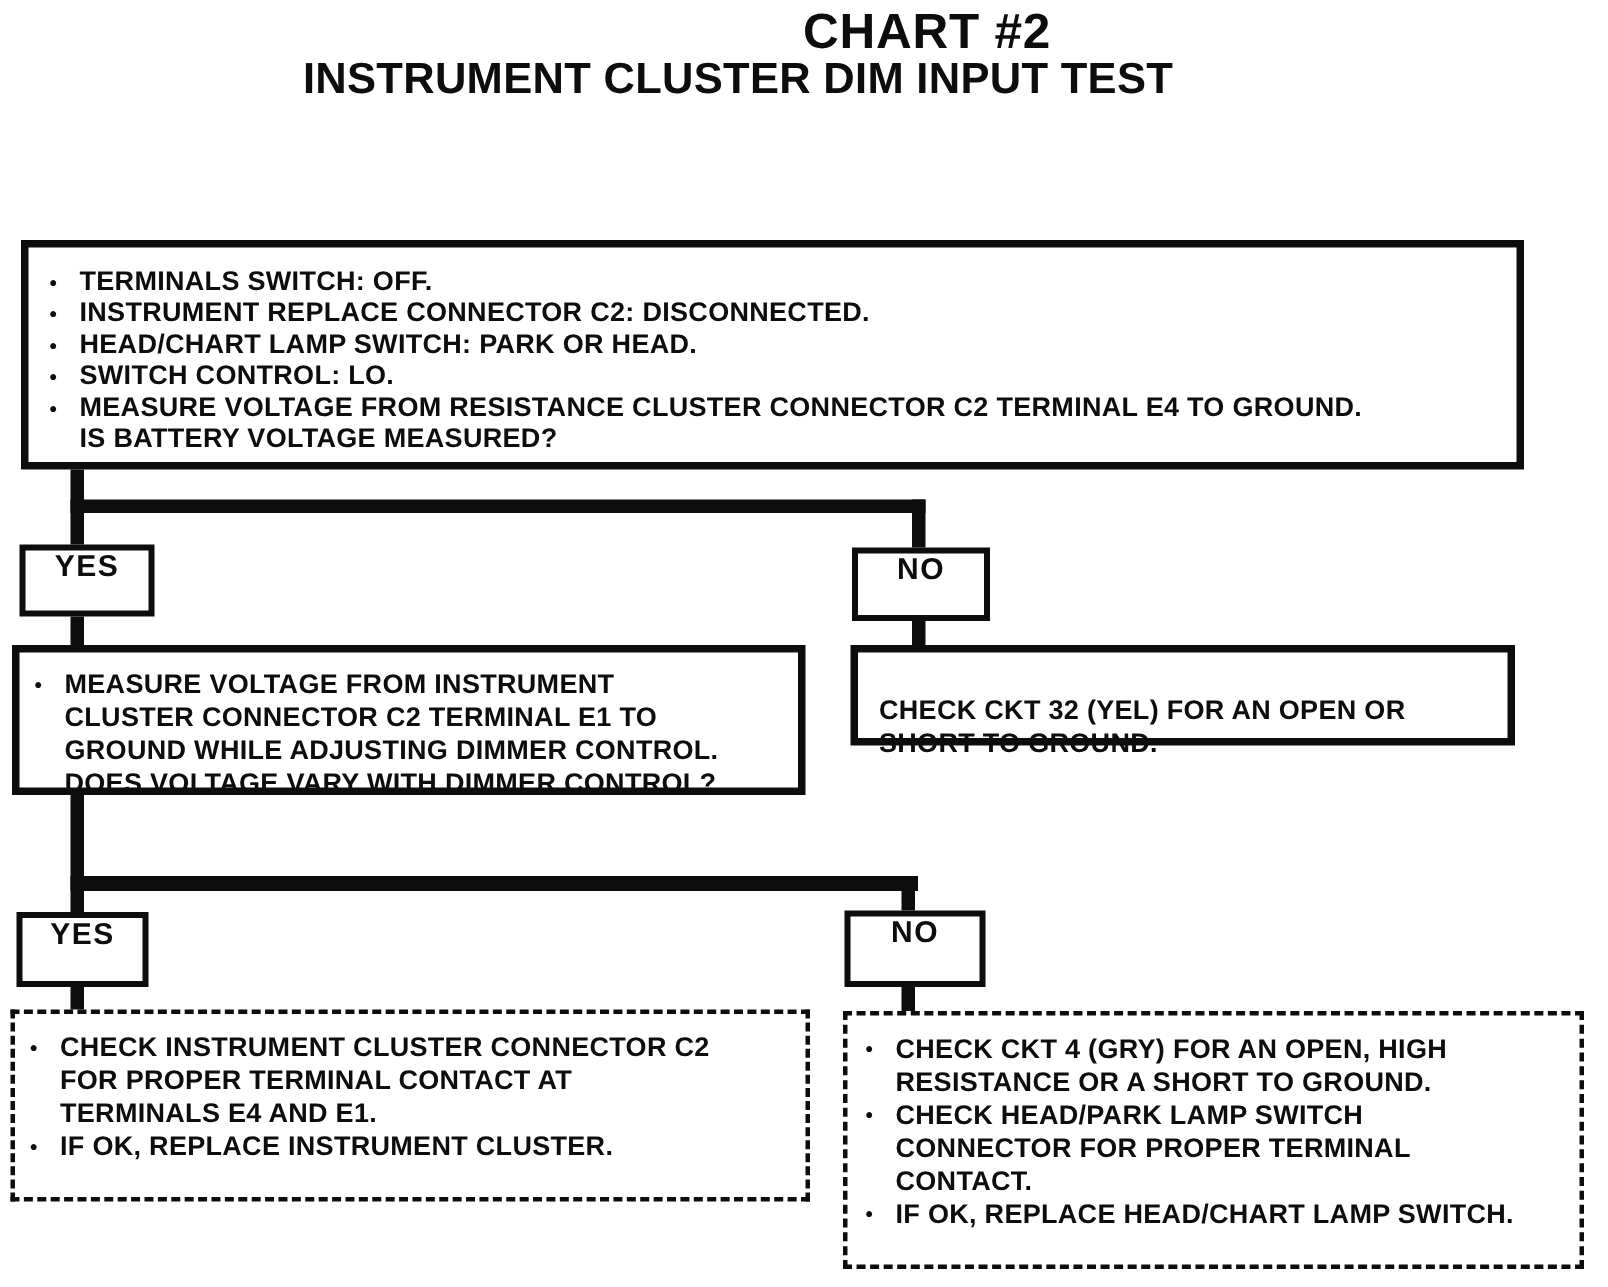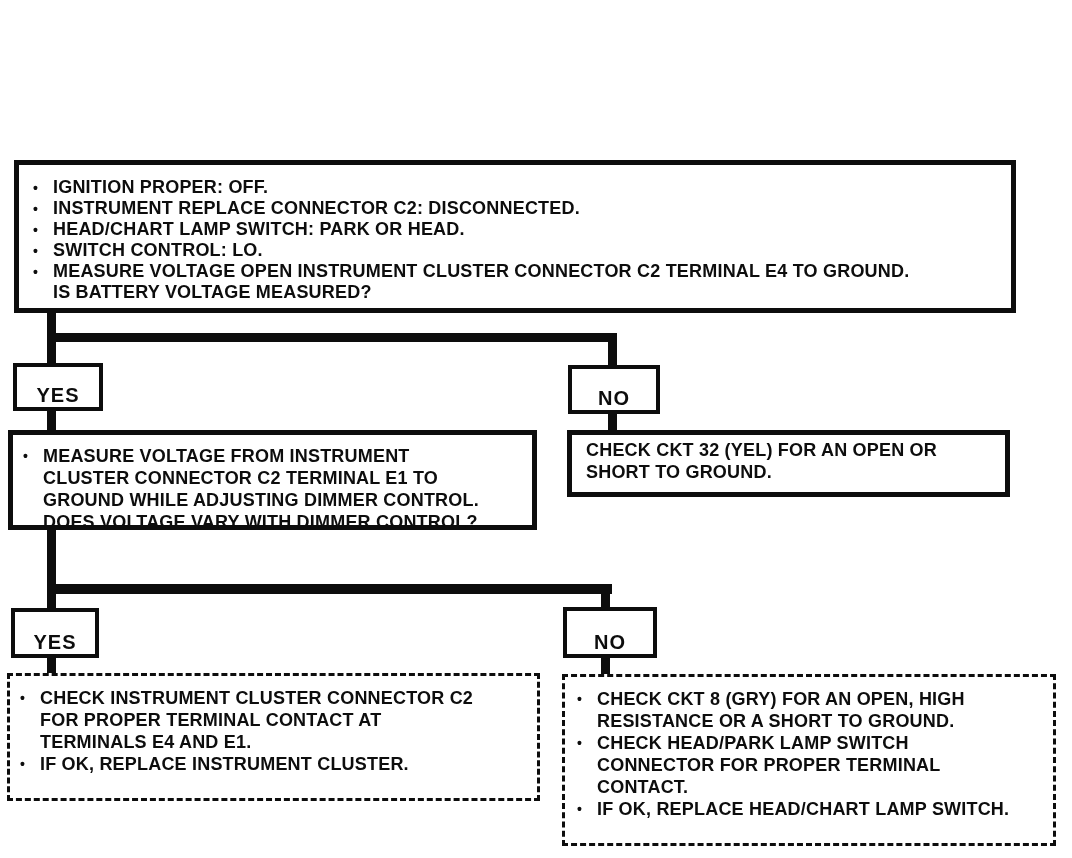--- a/index.html
+++ b/index.html
@@ -17,69 +17,71 @@
     font-size:33px; letter-spacing:0.5px; white-space:nowrap;
   }
   .title2 {
     position:absolute; top:37px; left:492px; transform:translateX(-50%);
     font-size:29px; letter-spacing:0.2px; white-space:nowrap;
   }
   .box { position:absolute; background:var(--paper); }
   .solid { border:5px solid var(--ink); }
   .thin  { border:4px solid var(--ink); }
   .dashed { border:3px dashed var(--ink); }
-  .label-box { display:flex; align-items:flex-end; justify-content:center;
+  .label-box { display:flex; align-items:flex-start; justify-content:center;
     font-size:20px; letter-spacing:1px; }
   .items { padding:12px 14px; }
   .item { display:flex; align-items:flex-start; }
   .bullet { width:20px; flex:0 0 20px; font-size:14px; padding-top:3px; }
   .txt { flex:1; white-space:pre-line; font-size:18px; line-height:21px;
     letter-spacing:0.2px; }
   .lh22 .txt { line-height:22px; }
   .plain-txt { white-space:pre-line; font-size:18px; line-height:22px;
-    letter-spacing:0.2px; padding:4px 14px; }
+    letter-spacing:0.2px; padding:27px 14px; }
   .line { position:absolute; background:var(--ink); }
 </style>
 </head>
 <body>
 
 <div class="page">
 
+  <div class="title1">CHART #2</div>
+  <div class="title2">INSTRUMENT CLUSTER DIM INPUT TEST</div>
 
   <div class="line" style="left:47px; top:311px; width:9px; height:56px;"></div>
   <div class="line" style="left:47px; top:333px; width:570px; height:9px;"></div>
   <div class="line" style="left:608px; top:333px; width:9px; height:36px;"></div>
   <div class="line" style="left:47px; top:408px; width:9px; height:26px;"></div>
   <div class="line" style="left:608px; top:411px; width:9px; height:23px;"></div>
   <div class="line" style="left:47px; top:527px; width:9px; height:85px;"></div>
   <div class="line" style="left:47px; top:584px; width:565px; height:10px;"></div>
   <div class="line" style="left:601px; top:584px; width:9px; height:27px;"></div>
   <div class="line" style="left:47px; top:655px; width:9px; height:21px;"></div>
   <div class="line" style="left:601px; top:655px; width:9px; height:21px;"></div>
 
   <div class="box solid items" style="left:14px; top:160px; width:1002px; height:153px;">
     <div class="item">
       <span class="bullet">•</span>
-      <span class="txt">IGNITION PROPER: OFF.</span>
+      <span class="txt">TERMINALS SWITCH: OFF.</span>
     </div>
     <div class="item">
       <span class="bullet">•</span>
       <span class="txt">INSTRUMENT REPLACE CONNECTOR C2: DISCONNECTED.</span>
     </div>
     <div class="item">
       <span class="bullet">•</span>
       <span class="txt">HEAD/CHART LAMP SWITCH: PARK OR HEAD.</span>
     </div>
     <div class="item">
       <span class="bullet">•</span>
       <span class="txt">SWITCH CONTROL: LO.</span>
     </div>
     <div class="item">
       <span class="bullet">•</span>
-      <span class="txt">MEASURE VOLTAGE OPEN INSTRUMENT CLUSTER CONNECTOR C2 TERMINAL E4 TO GROUND.
+      <span class="txt">MEASURE VOLTAGE FROM RESISTANCE CLUSTER CONNECTOR C2 TERMINAL E4 TO GROUND.
 IS BATTERY VOLTAGE MEASURED?</span>
     </div>
   </div>
 
   <div class="box thin label-box" style="left:13px; top:363px; width:90px; height:48px;">
     <span>YES</span>
   </div>
   <div class="box thin label-box" style="left:568px; top:365px; width:92px; height:49px;">
     <span>NO</span>
   </div>
@@ -115,21 +117,21 @@
     </div>
     <div class="item">
       <span class="bullet">•</span>
       <span class="txt">IF OK, REPLACE INSTRUMENT CLUSTER.</span>
     </div>
   </div>
 
   <div class="box dashed lh22" style="left:562px; top:674px; width:494px; height:172px; padding:11px 12px;">
     <div class="item">
       <span class="bullet">•</span>
-      <span class="txt">CHECK CKT 8 (GRY) FOR AN OPEN, HIGH
+      <span class="txt">CHECK CKT 4 (GRY) FOR AN OPEN, HIGH
 RESISTANCE OR A SHORT TO GROUND.</span>
     </div>
     <div class="item">
       <span class="bullet">•</span>
       <span class="txt">CHECK HEAD/PARK LAMP SWITCH
 CONNECTOR FOR PROPER TERMINAL
 CONTACT.</span>
     </div>
     <div class="item">
       <span class="bullet">•</span>

